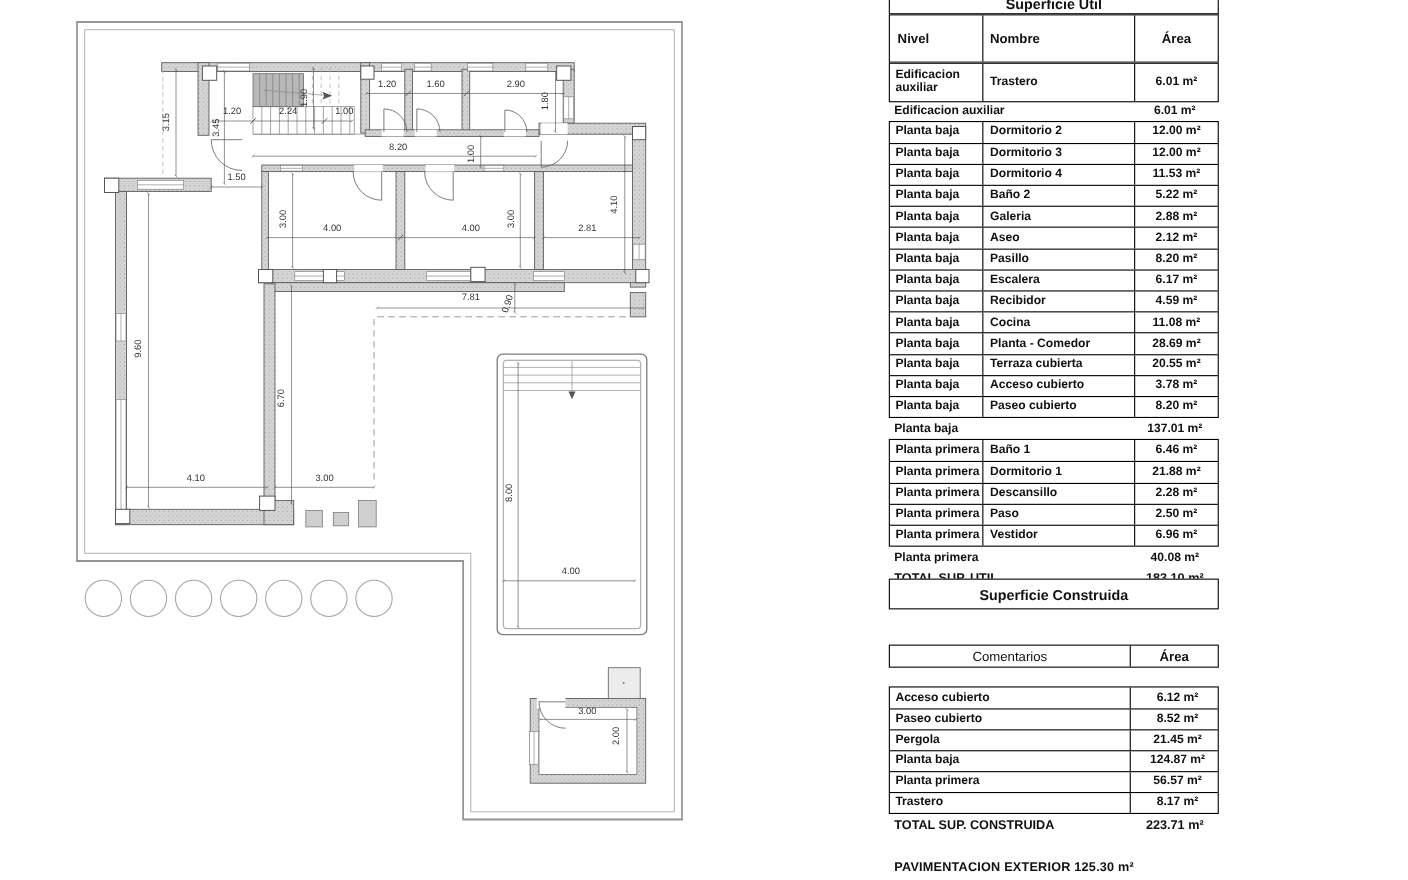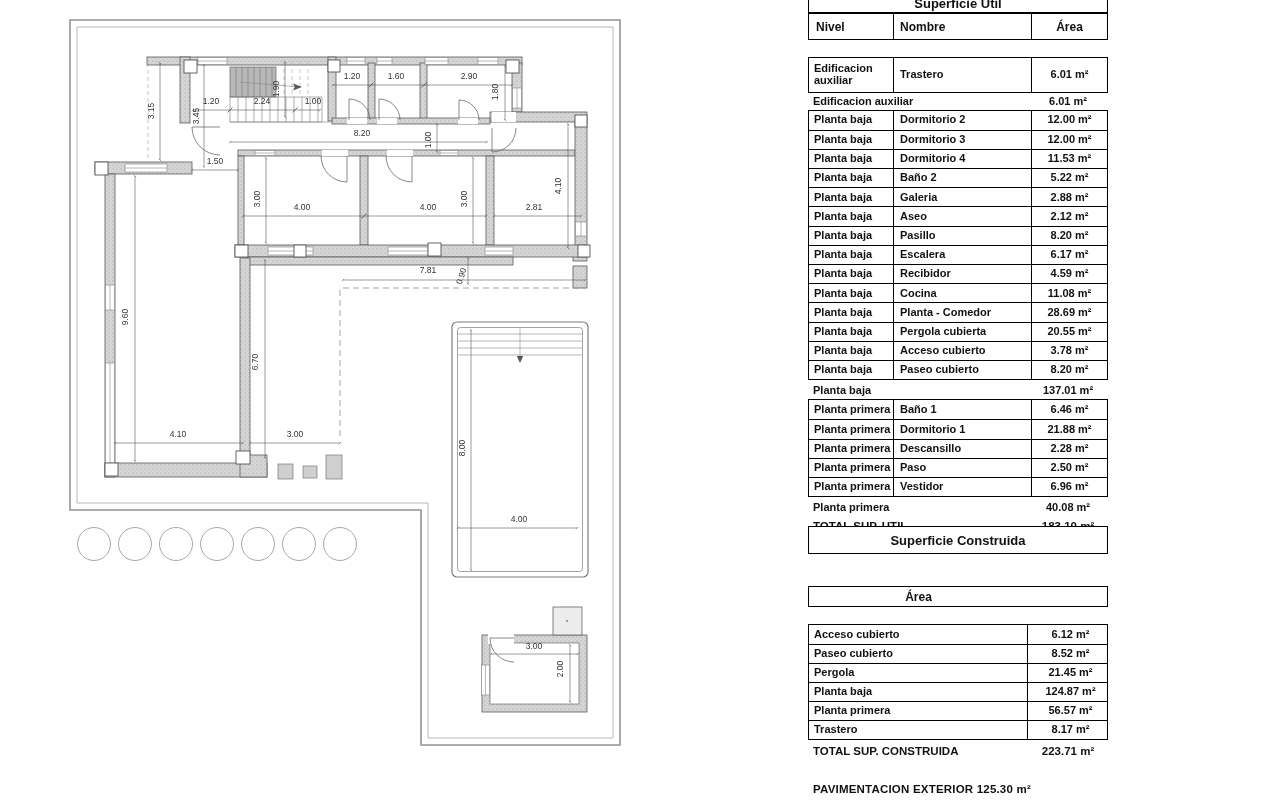--- a/index.html
+++ b/index.html
@@ -269,21 +269,21 @@
         <text transform="translate(519,522) rotate(0)" class="dlbl">4.00</text>
         <text transform="translate(534,649) rotate(0)" class="dlbl">3.00</text>
         <text transform="translate(563,669) rotate(-90)" class="dlbl">2.00</text>
       </g>
   </svg>
 
   <div class="panel">
 
     <div class="abs tblbox ttl" style="top:-10px;height:23px">Superficie Util</div>
 
-    <div class="abs tblbox hgrid" style="top:13px;height:27px">
+    <div class="abs tblbox hgrid" style="top:13px;height:44px">
       <div class="hc hc1">Nivel</div>
       <div class="hc hc2">Nombre</div>
       <div class="hc hc3">Área</div>
     </div>
 
     <div class="abs" id="util-groups" style="top:57px">
         <div class="tblbox grp">
           <div class="grow" style="min-height: 33.5px;">
             <div class="gc c0">Edificacion auxiliar</div>
             <div class="gc c1">Trastero</div>
@@ -345,21 +345,21 @@
             <div class="gc c1">Cocina</div>
             <div class="gc c2">11.08 m²</div>
           </div>
           <div class="grow">
             <div class="gc c0">Planta baja</div>
             <div class="gc c1">Planta - Comedor</div>
             <div class="gc c2">28.69 m²</div>
           </div>
           <div class="grow">
             <div class="gc c0">Planta baja</div>
-            <div class="gc c1">Pergola cubierta</div>
+            <div class="gc c1">Terraza cubierta</div>
             <div class="gc c2">20.55 m²</div>
           </div>
           <div class="grow">
             <div class="gc c0">Planta baja</div>
             <div class="gc c1">Acceso cubierto</div>
             <div class="gc c2">3.78 m²</div>
           </div>
           <div class="grow">
             <div class="gc c0">Planta baja</div>
             <div class="gc c1">Paseo cubierto</div>
@@ -403,20 +403,21 @@
         </div>
         <div class="totrow">
           <div class="lbl">TOTAL SUP. UTIL</div>
           <div class="val">183.10 m²</div>
         </div>
       </div>
 
     <div class="abs tblbox ttl" style="top:526px;height:28px;align-items:center;padding-bottom:0">Superficie Construida</div>
 
     <div class="abs tblbox hgrid2" style="top:586px;height:21px">
+      <div class="hc hc1" style="display:flex;align-items:center;height:100%;justify-content:center">Comentarios</div>
       <div class="hc hc3" style="display:flex;align-items:center;height:100%;justify-content:center;font-weight:bold">Área</div>
     </div>
 
     <div class="abs tblbox" id="con-box" style="top:624px">
         <div class="grow2">
           <div class="gc c0" style="padding-left: 5px;">Acceso cubierto</div>
           <div class="gc c1">6.12 m²</div>
         </div>
         <div class="grow2">
           <div class="gc c0" style="padding-left: 5px;">Paseo cubierto</div>

